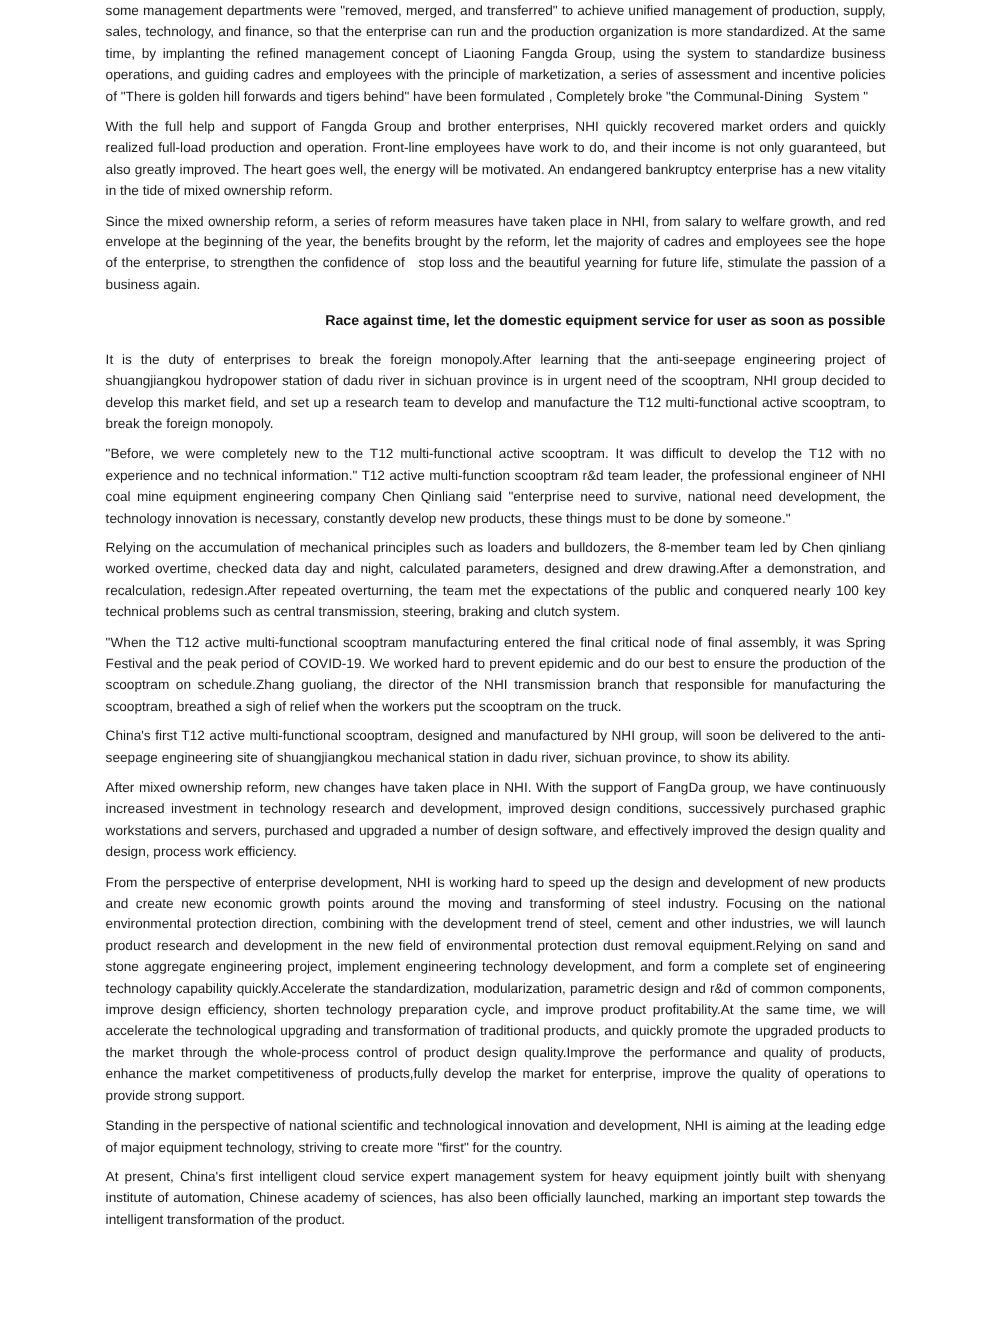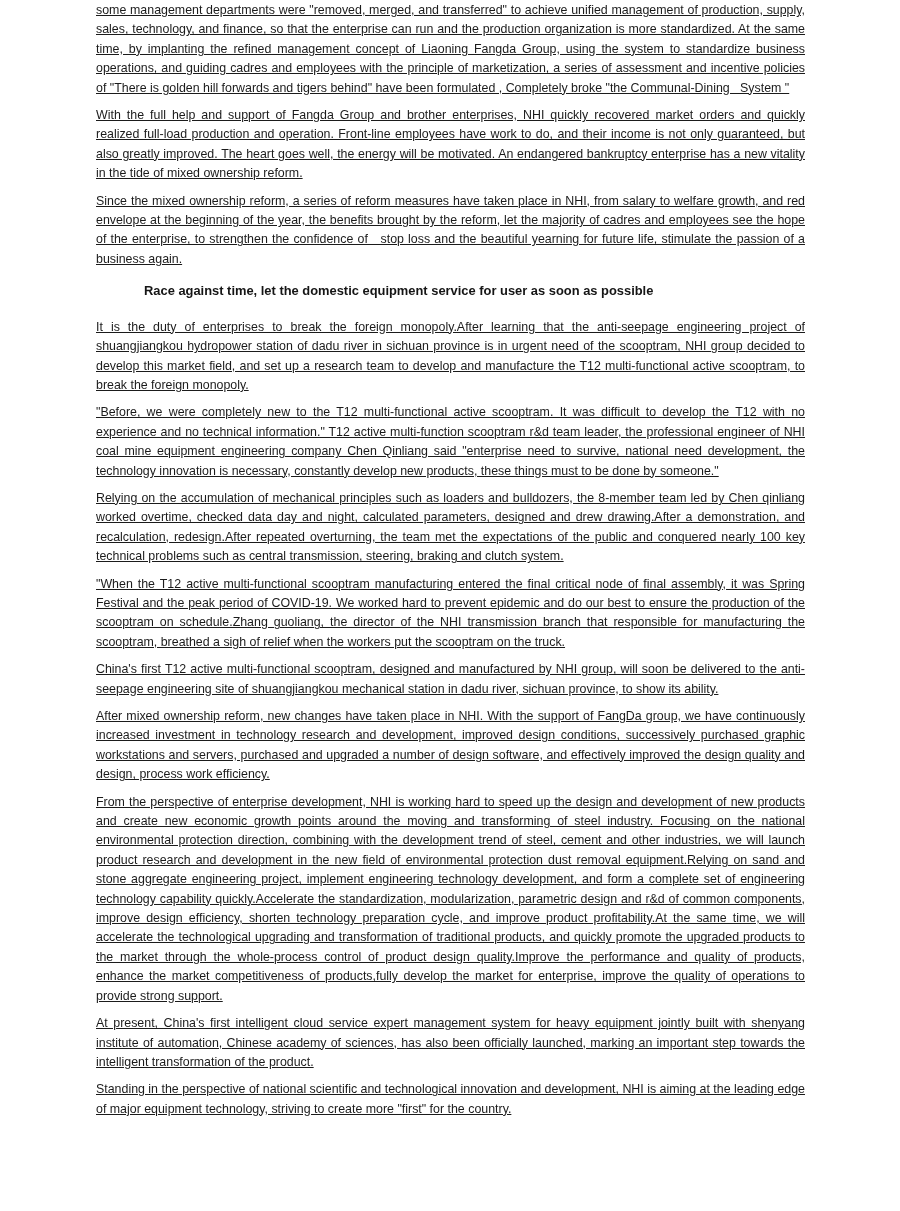--- a/index.html
+++ b/index.html
@@ -21,42 +21,41 @@
     font-family: "Liberation Sans", "DejaVu Sans", sans-serif;
     font-size: 12.4px;
     line-height: 19.4px;
     color: #1b1b1b;
     text-align: justify;
     -webkit-font-smoothing: antialiased;
   }
   .page p {
     margin: 0 0 8px 0;
     text-justify: inter-word;
-    text-decoration: underline;
   }
   .page h2 {
     font-size: 12.9px;
     font-weight: bold;
     line-height: 19.4px;
     margin: 12px 0 17px 0;
-    text-align: left;
+    text-align: right;
     color: #151515;
     padding-left: 48px;
   }
 </style>
 </head>
 <body>
 
 <div class="page">
   <p>some management departments were "removed, merged, and transferred" to achieve unified management of production, supply, sales, technology, and finance, so that the enterprise can run and the production organization is more standardized. At the same time, by implanting the refined management concept of Liaoning Fangda Group, using the system to standardize business operations, and guiding cadres and employees with the principle of marketization, a series of assessment and incentive policies of "There is golden hill forwards and tigers behind" have been formulated , Completely broke "the Communal-Dining&nbsp;&nbsp; System "</p>
   <p>With the full help and support of Fangda Group and brother enterprises, NHI quickly recovered market orders and quickly realized full-load production and operation. Front-line employees have work to do, and their income is not only guaranteed, but also greatly improved. The heart goes well, the energy will be motivated. An endangered bankruptcy enterprise has a new vitality in the tide of mixed ownership reform.</p>
   <p>Since the mixed ownership reform, a series of reform measures have taken place in NHI, from salary to welfare growth, and red envelope at the beginning of the year, the benefits brought by the reform, let the majority of cadres and employees see the hope of the enterprise, to strengthen the confidence of&nbsp;&nbsp; stop loss and the beautiful yearning for future life, stimulate the passion of a business again.</p>
   <h2>Race against time, let the domestic equipment service for user as soon as possible</h2>
   <p>It is the duty of enterprises to break the foreign monopoly.After learning that the anti-seepage engineering project of shuangjiangkou hydropower station of dadu river in sichuan province is in urgent need of the scooptram, NHI group decided to develop this market field, and set up a research team to develop and manufacture the T12 multi-functional active scooptram, to break the foreign monopoly.</p>
   <p>"Before, we were completely new to the T12 multi-functional active scooptram. It was difficult to develop the T12 with no experience and no technical information." T12 active multi-function scooptram r&amp;d team leader, the professional engineer of NHI coal mine equipment engineering company Chen Qinliang said "enterprise need to survive, national need development, the technology innovation is necessary, constantly develop new products, these things must to be done by someone."</p>
   <p>Relying on the accumulation of mechanical principles such as loaders and bulldozers, the 8-member team led by Chen qinliang worked overtime, checked data day and night, calculated parameters, designed and drew drawing.After a demonstration, and recalculation, redesign.After repeated overturning, the team met the expectations of the public and conquered nearly 100 key technical problems such as central transmission, steering, braking and clutch system.</p>
   <p>"When the T12 active multi-functional scooptram manufacturing entered the final critical node of final assembly, it was Spring Festival and the peak period of COVID-19. We worked hard to prevent epidemic and do our best to ensure the production of the scooptram on schedule.Zhang guoliang, the director of the NHI transmission branch that responsible for manufacturing the scooptram, breathed a sigh of relief when the workers put the scooptram on the truck.</p>
   <p>China's first T12 active multi-functional scooptram, designed and manufactured by NHI group, will soon be delivered to the anti-seepage engineering site of shuangjiangkou mechanical station in dadu river, sichuan province, to show its ability.</p>
   <p>After mixed ownership reform, new changes have taken place in NHI. With the support of FangDa group, we have continuously increased investment in technology research and development, improved design conditions, successively purchased graphic workstations and servers, purchased and upgraded a number of design software, and effectively improved the design quality and design, process work efficiency.</p>
   <p>From the perspective of enterprise development, NHI is working hard to speed up the design and development of new products and create new economic growth points around the moving and transforming of steel industry. Focusing on the national environmental protection direction, combining with the development trend of steel, cement and other industries, we will launch product research and development in the new field of environmental protection dust removal equipment.Relying on sand and stone aggregate engineering project, implement engineering technology development, and form a complete set of engineering technology capability quickly.Accelerate the standardization, modularization, parametric design and r&amp;d of common components, improve design efficiency, shorten technology preparation cycle, and improve product profitability.At the same time, we will accelerate the technological upgrading and transformation of traditional products, and quickly promote the upgraded products to the market through the whole-process control of product design quality.Improve the performance and quality of products, enhance the market competitiveness of products,fully develop the market for enterprise, improve the quality of operations to provide strong support.</p>
+  <p>Standing in the perspective of national scientific and technological innovation and development, NHI is aiming at the leading edge of major equipment technology, striving to create more "first" for the country.</p>
   <p>At present, China's first intelligent cloud service expert management system for heavy equipment jointly built with shenyang institute of automation, Chinese academy of sciences, has also been officially launched, marking an important step towards the intelligent transformation of the product.</p>
-  <p>Standing in the perspective of national scientific and technological innovation and development, NHI is aiming at the leading edge of major equipment technology, striving to create more "first" for the country.</p>
 </div>
 
 </body></html>

